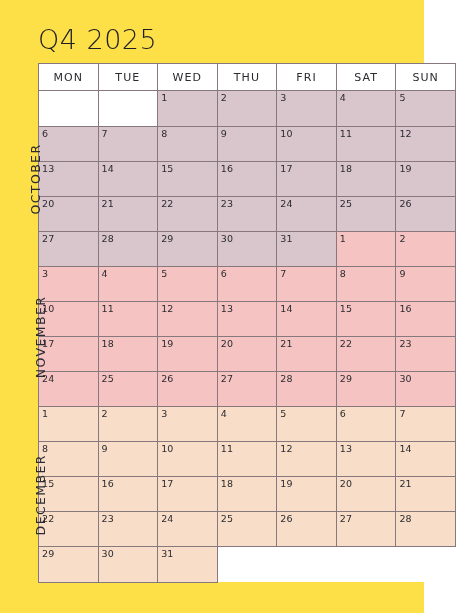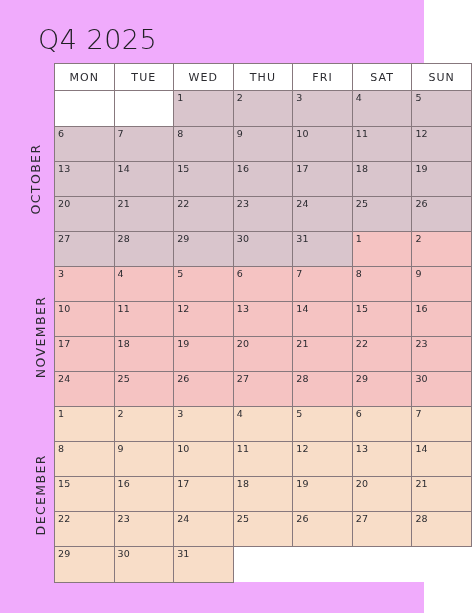--- a/index.html
+++ b/index.html
@@ -12,42 +12,42 @@
     background: #ffffff;
     font-family: "Liberation Sans", sans-serif;
     overflow: hidden;
     position: relative;
   }
 
   #page {
     position: relative;
     width: 424px;
     height: 613px;
-    background: #f0abfc;
+    background: #fde047;
     text-decoration: underline;
   }
 
   
   #title {
     position: absolute;
     left: 38px;
     top: 24px;
     font-size: 27px;
     letter-spacing: 0.5px;
     font-weight: 300;
     color: #1f1f23;
     font-family: "DejaVu Sans", sans-serif;
     line-height: 32px;
     white-space: nowrap;
   }
 
   
   #calendar {
     position: absolute;
-    left: 54px;
+    left: 38px;
     top: 63px;
     width: 417px;
   }
 
   table.cal {
     border-collapse: collapse;
     table-layout: fixed;
     width: 417px;
   }
   table.cal col { width: 59.57px; }

